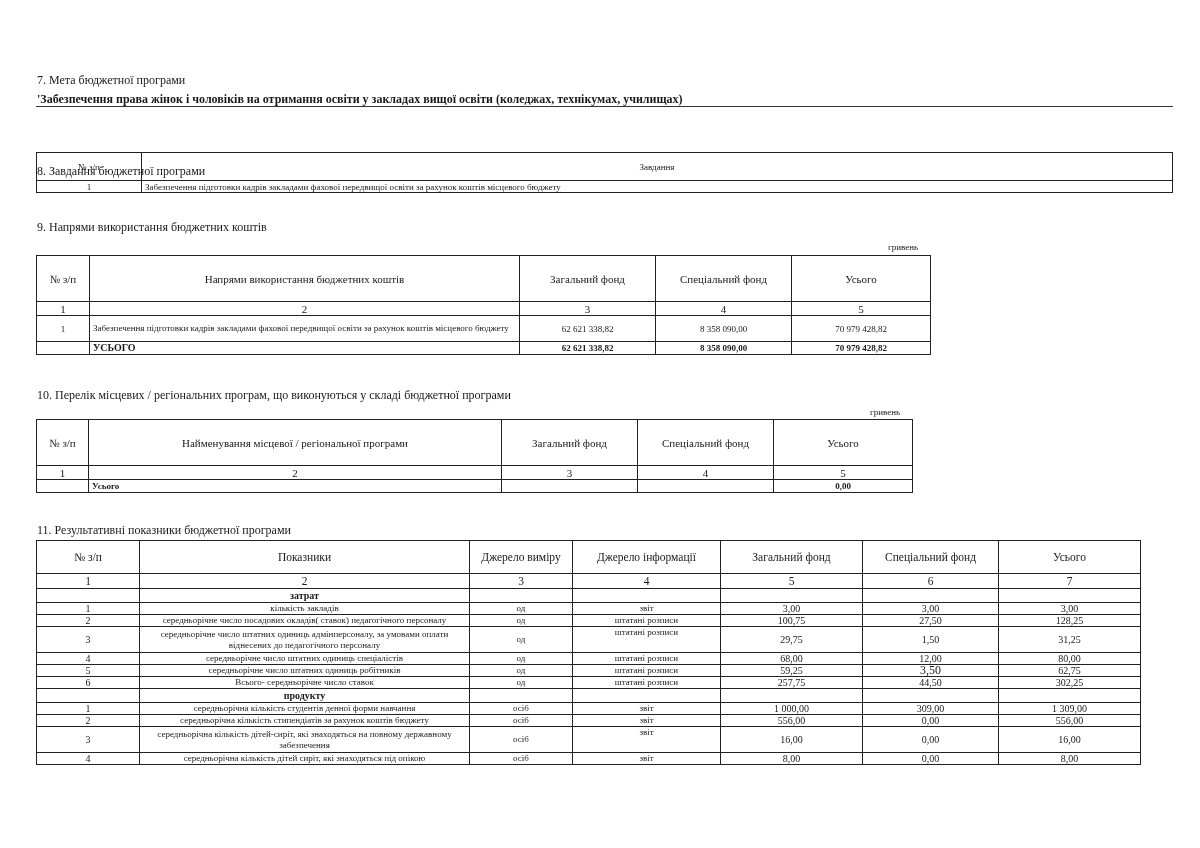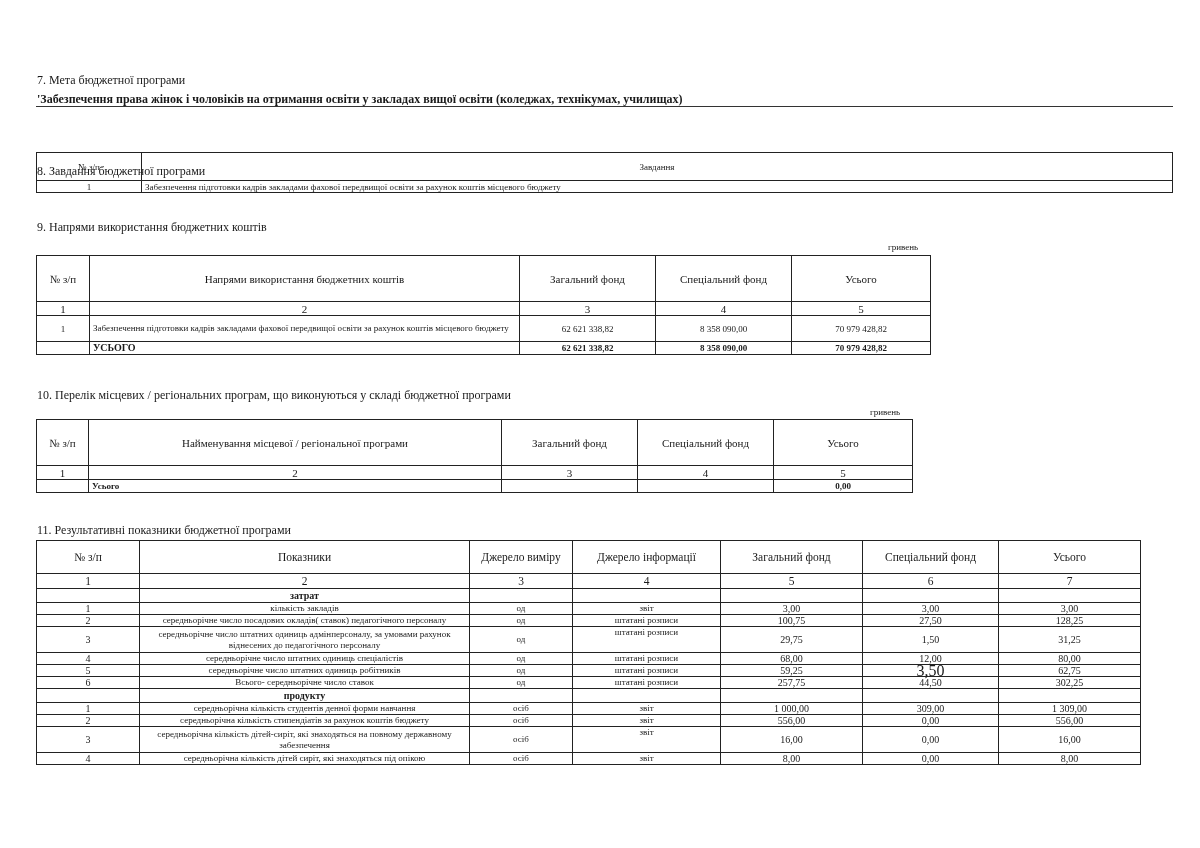--- a/index.html
+++ b/index.html
@@ -176,21 +176,21 @@
         <td style="font-size: 10px;">2</td>
         <td>середньорічне число посадових окладів( ставок) педагогічного персоналу</td>
         <td>од</td>
         <td>штатані розписи</td>
         <td style="font-size: 10px;">100,75</td>
         <td style="font-size: 10px;">27,50</td>
         <td style="font-size: 10px;">128,25</td>
       </tr>
       <tr style="height: 26px;">
         <td style="font-size: 10px;">3</td>
-        <td>середньорічне число штатних одиниць адмінперсоналу, за умовами рахунок віднесених до педагогічного персоналу</td>
+        <td>середньорічне число штатних одиниць адмінперсоналу, за умовами оплати віднесених до педагогічного персоналу</td>
         <td>од</td>
         <td style="vertical-align: top;">штатані розписи</td>
         <td style="font-size: 10px;">29,75</td>
         <td style="font-size: 10px;">1,50</td>
         <td style="font-size: 10px;">31,25</td>
       </tr>
       <tr style="height: 12px;">
         <td style="font-size: 10px;">4</td>
         <td>середньорічне число штатних одиниць спеціалістів</td>
         <td>од</td>
@@ -198,21 +198,21 @@
         <td style="font-size: 10px;">68,00</td>
         <td style="font-size: 10px;">12,00</td>
         <td style="font-size: 10px;">80,00</td>
       </tr>
       <tr style="height: 12px;">
         <td style="font-size: 10px;">5</td>
         <td>середньорічне число штатних одиниць робітників</td>
         <td>од</td>
         <td>штатані розписи</td>
         <td style="font-size: 10px;">59,25</td>
-        <td style="font-size: 16px; text-align: center;">3,50</td>
+        <td style="font-size: 12px; text-align: center;">3,50</td>
         <td style="font-size: 10px;">62,75</td>
       </tr>
       <tr style="height: 12px;">
         <td style="font-size: 10px;">6</td>
         <td>Всього- середньорічне число ставок</td>
         <td>од</td>
         <td>штатані розписи</td>
         <td style="font-size: 10px;">257,75</td>
         <td style="font-size: 10px;">44,50</td>
         <td style="font-size: 10px;">302,25</td>

